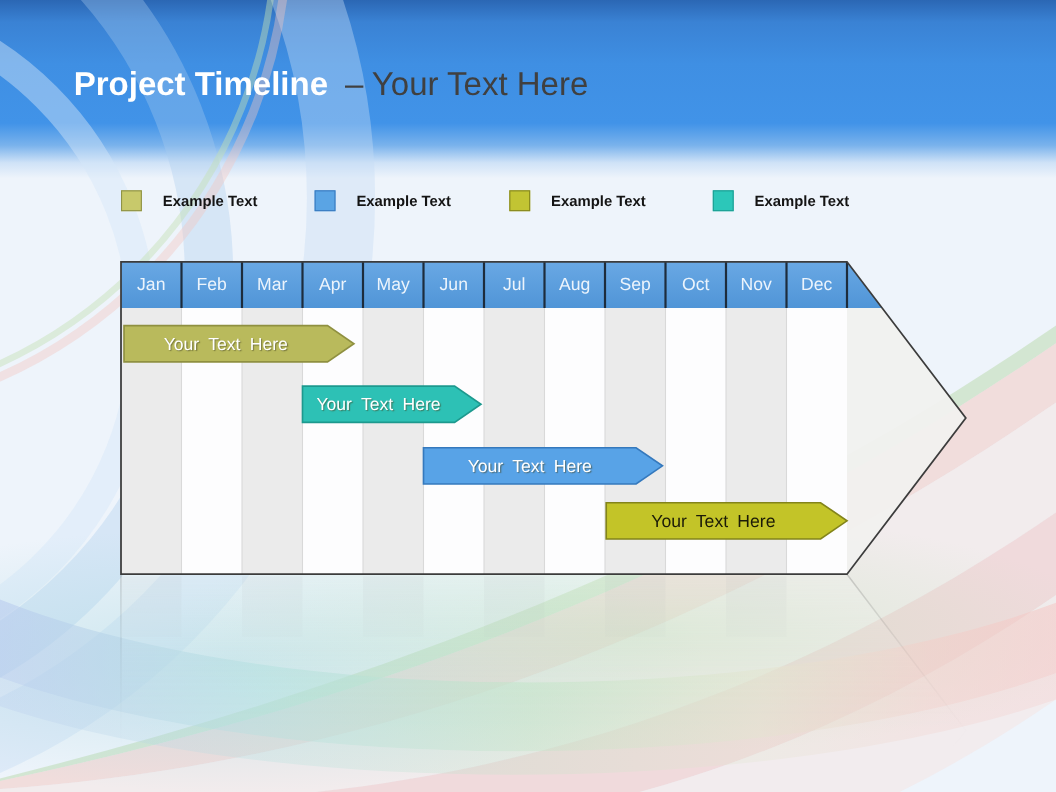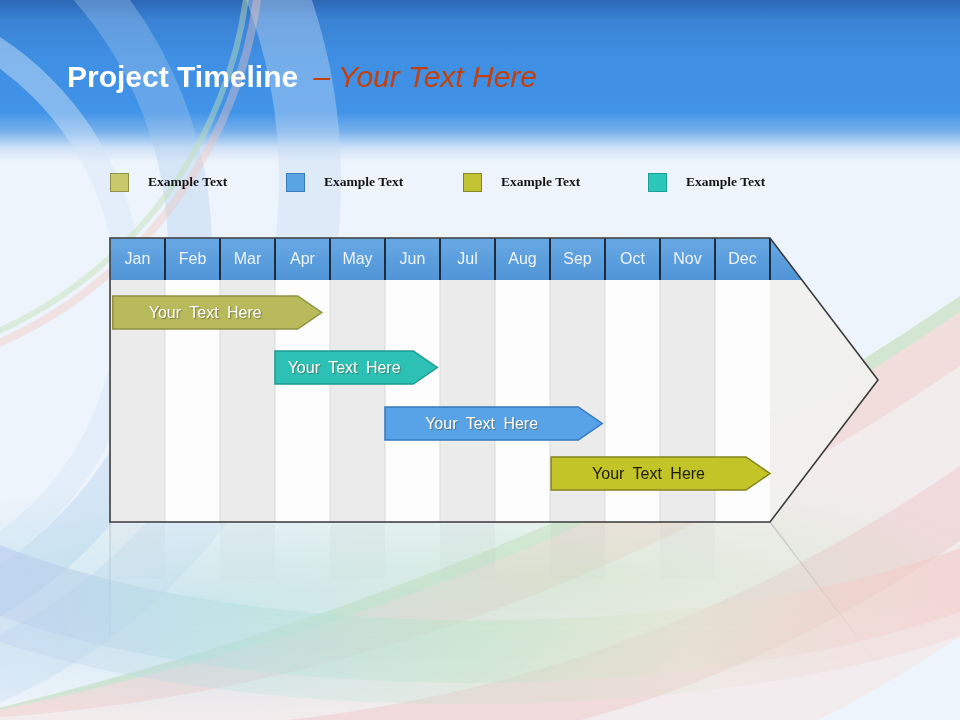--- a/index.html
+++ b/index.html
@@ -16,25 +16,25 @@
       #79b2ec 132px,#cfe2f7 148px,#eef4fb 162px);
   }
   
   .bg-decor{position:absolute;left:0;top:0;z-index:2;}
   
   .slide-title{
     position:absolute;left:67px;top:60px;z-index:5;
     font-size:30px;line-height:34px;color:#ffffff;white-space:nowrap;
   }
   .title-bold{font-weight:700;margin-top:28px;}
-  .title-light{font-weight:400;color:#c2410c;margin-left:7px;font-style:italic;}
+  .title-light{font-weight:400;color:#404040;margin-left:7px;}
   
   .legend-item{
     position:absolute;top:171px;height:22px;z-index:5;
-    display:flex;align-items:center;font-family:Liberation Serif, serif;
+    display:flex;align-items:center;
   }
   .legend-swatch{
     width:19px;height:19px;box-sizing:border-box;
     border:1.5px solid #888;display:inline-block;flex:none;
   }
   .legend-label{
     margin-left:19px;font-size:13.5px;font-weight:700;color:#141414;
     white-space:nowrap;
   }
   

